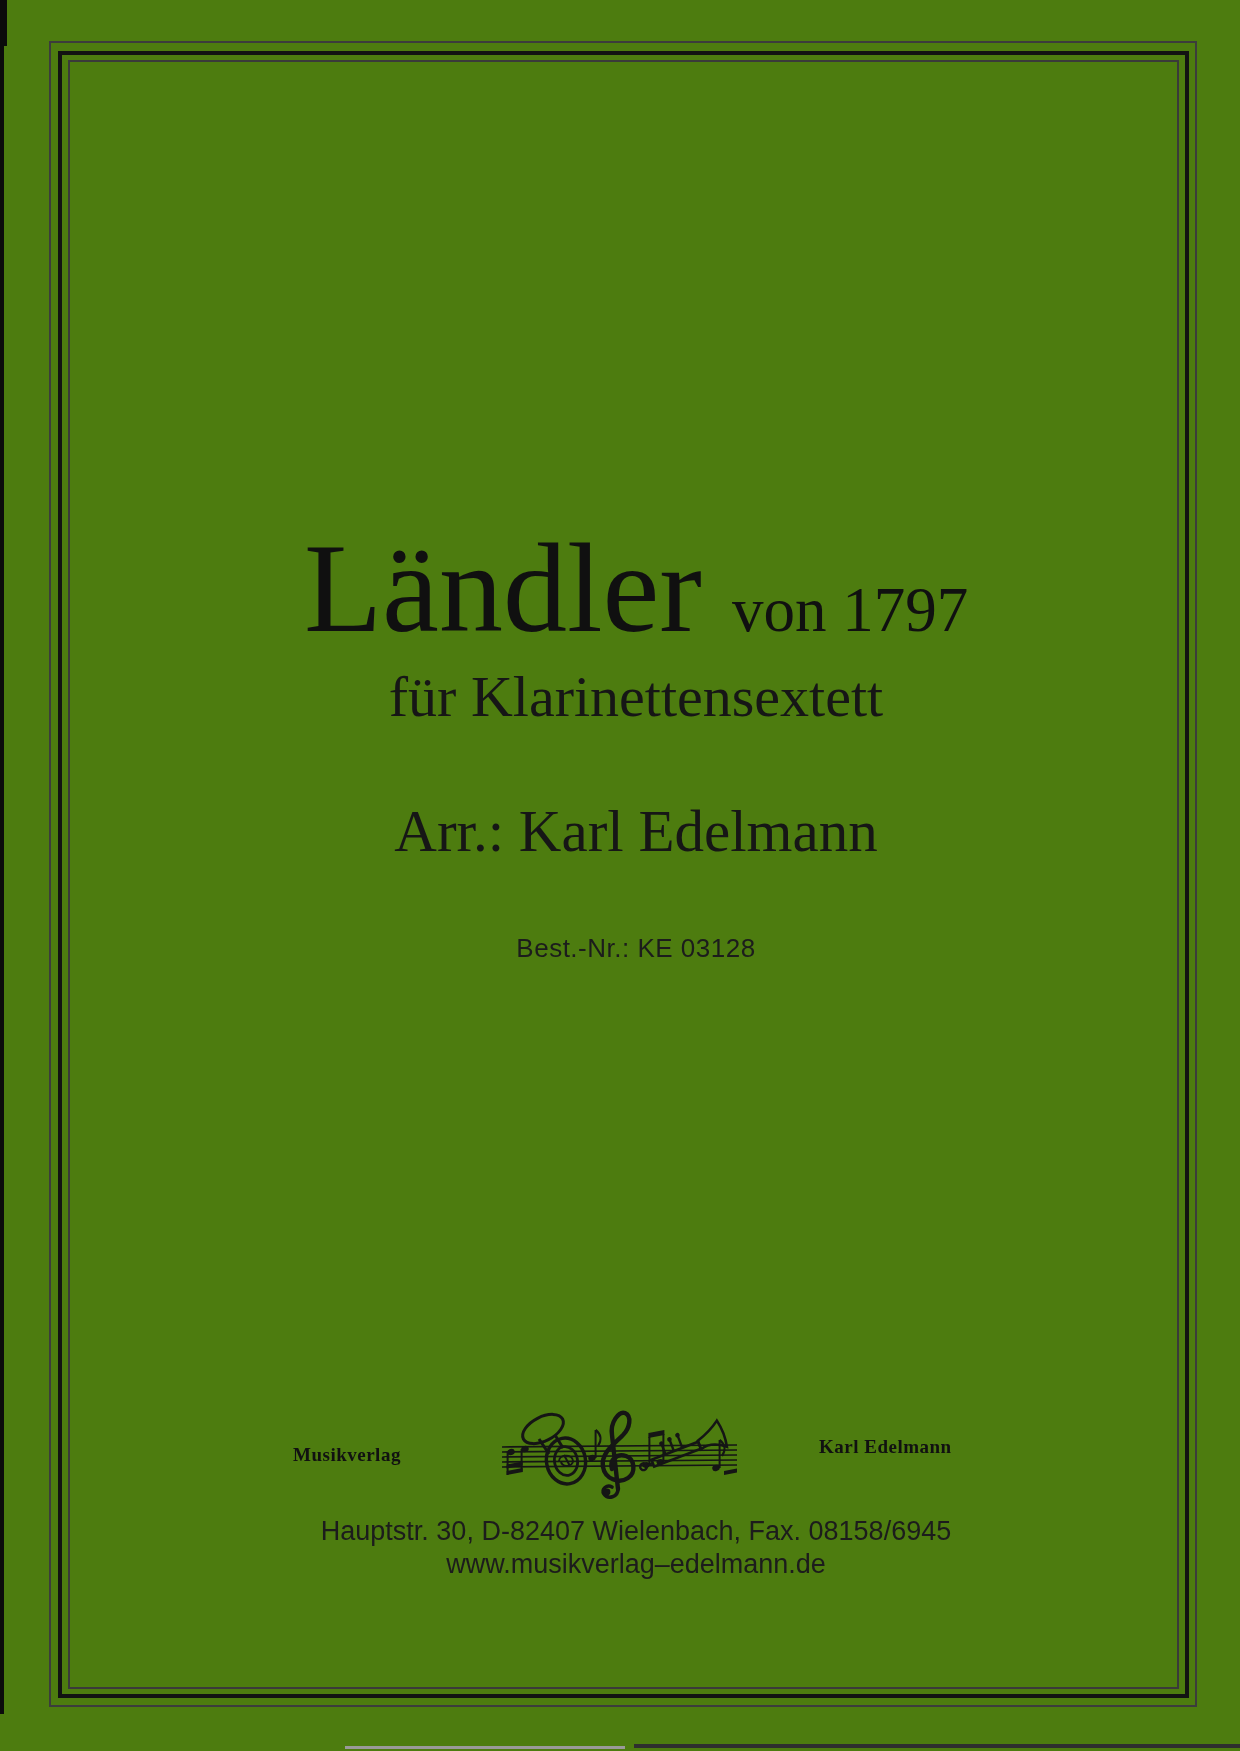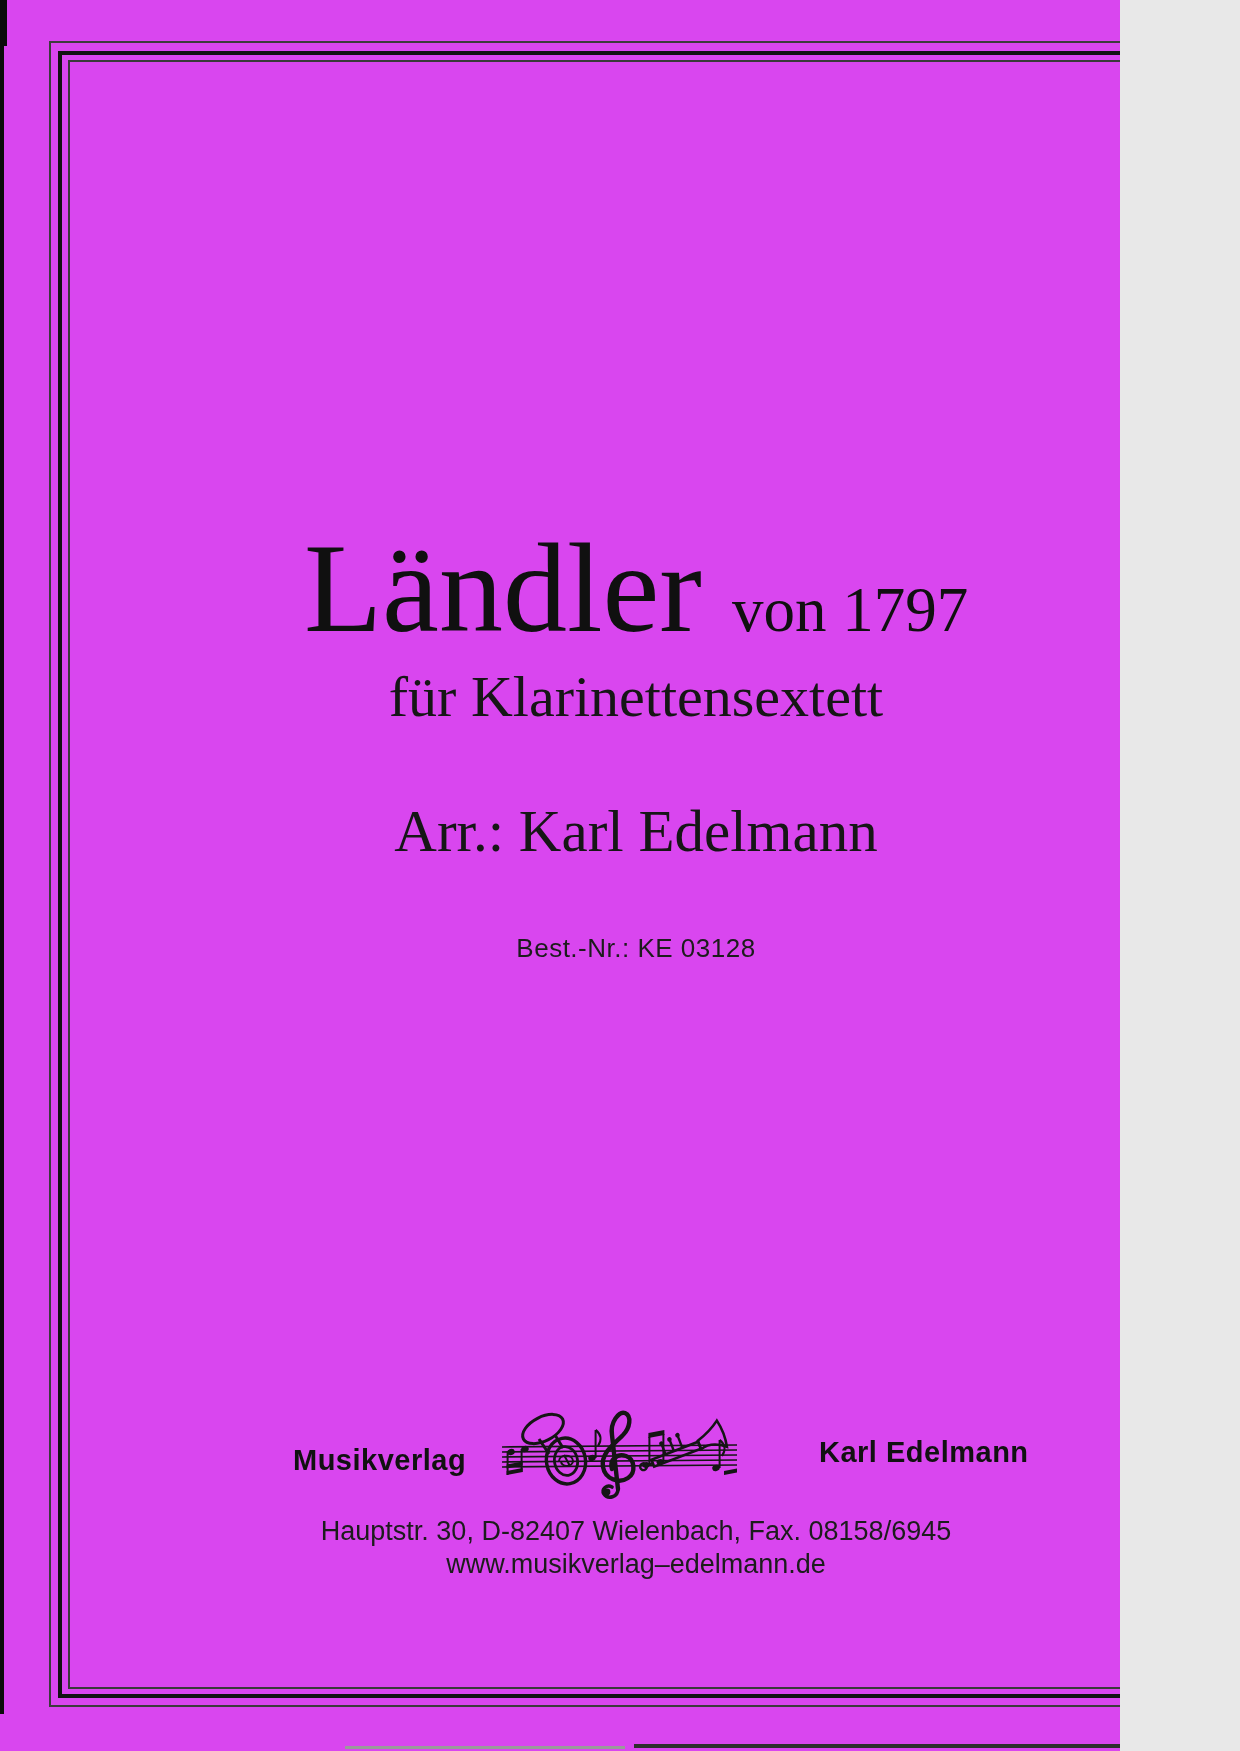--- a/index.html
+++ b/index.html
@@ -1,18 +1,18 @@
 <!DOCTYPE html>
 <html><head>
 <meta charset="utf-8">
 <style>
   html,body { margin:0; padding:0; background:#e8e8e8; }
   #page {
-    position:relative; width:1120px; height:1751px;
-    background:#d946ef; overflow:hidden;
+    position:relative; width:1240px; height:1751px;
+    background:#4d7c0f; overflow:hidden;
     font-family:"Liberation Serif","DejaVu Serif",serif;
     color:#161616;
   }
   .abs { position:absolute; }
   
   .frame { position:absolute; box-sizing:border-box; background:transparent; }
   #frame-outer { left:49px;  top:41px;  width:1148px; height:1666px; border:2px solid #3c3c3c; }
   #frame-mid   { left:58px;  top:51px;  width:1131px; height:1647px; border:4px solid #121212; }
   #frame-inner { left:68px;  top:60px;  width:1111px; height:1629px; border:2px solid #3a3a3a; }
   
@@ -26,22 +26,22 @@
   #title-suffix  { font-size:63px; margin-left:30px; }
   #subtitle-line { top:668px; font-size:58px; line-height:1; }
   #arranger-line { top:802px; font-size:59px; line-height:1; }
   .sans { font-family:"Liberation Sans","DejaVu Sans",sans-serif; color:#1c1c1c; }
   #order-line    { top:933px;  font-size:26px; letter-spacing:0.5px; }
   #address-line  { top:1516px; font-size:27px; }
   #website-line  { top:1549px; font-size:27px; }
 
   .pub-name {
     position:absolute; white-space:nowrap;
-    font-family:Liberation Sans, sans-serif;
-    font-weight:bold; font-size:29px; color:#111; letter-spacing:0.5px;
+    font-family:Liberation Serif, serif;
+    font-weight:bold; font-size:19px; color:#111; letter-spacing:0.5px;
   }
   #publisher-left  { left:293px; top:1444px; }
   #publisher-right { left:819px; top:1436px; }
   #publisher-logo  { left:495px; top:1405px; }
   svg .ink { stroke:#151515; fill:none; }
 </style>
 </head>
 <body>
 
 <div id="page">

